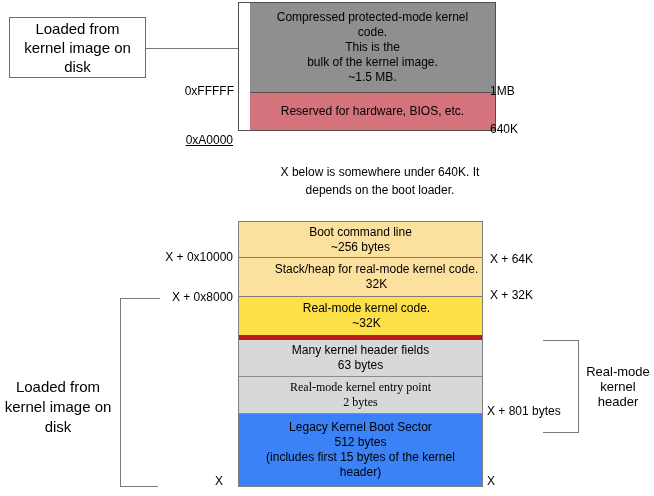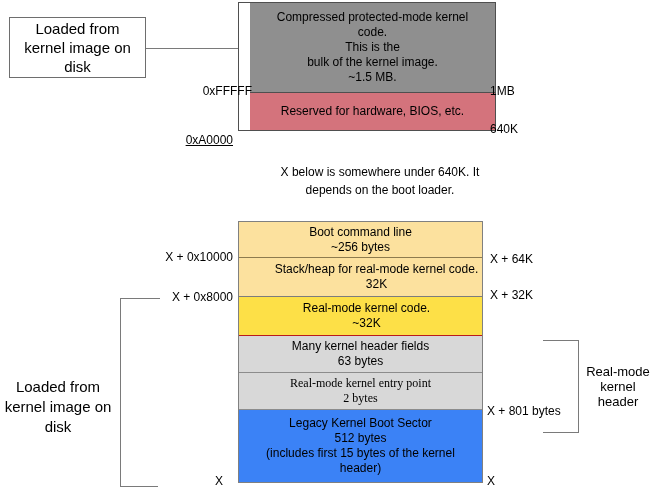--- a/index.html
+++ b/index.html
@@ -33,21 +33,21 @@
   
   .note{left:240px;top:163px;width:280px;font-size:12px;line-height:18px;}
 
   
   .stack{left:238px;top:221px;width:243px;border:1px solid #808080;}
   .sseg{display:flex;flex-direction:column;align-items:center;justify-content:center;
         font-size:12px;line-height:15px;}
   .sseg1{height:35px;}
   .sseg2{height:38px;border-top:1px solid #8d7b4e;padding-left:32px;}
   .sseg3{height:38px;border-top:1px solid #7d7d7d;}
-  .sseg4{height:36px;border-top:1px solid #b91c1c;}
+  .sseg4{height:36px;border-top:5px solid #b91c1c;}
   .sseg5{height:36px;border-top:1px solid #8c8c8c;}
   .sseg6{height:72px;border-top:1px solid #8c8c8c;}
 
   
   .src-text{left:0;top:377px;width:116px;font-size:15px;line-height:20px;}
   .lb-v{left:120px;top:298px;width:1px;height:189px;}
   .lb-t{left:120px;top:298px;width:40px;height:1px;}
   .lb-b{left:120px;top:486px;width:38px;height:1px;}
 
   
@@ -70,21 +70,21 @@
 
   <div class="abs kernel-box">
     <div class="kseg kseg-gray mltext" style="background-color: rgb(143, 143, 143);">Compressed protected-mode kernel
 code.
 This is the
 bulk of the kernel image.
 ~1.5 MB.</div>
     <div class="kseg kseg-red mltext" style="background-color: rgb(212, 115, 124);">Reserved for hardware, BIOS, etc.</div>
   </div>
 
-  <div class="abs label lbl-right" style="right:402px;top:83px;margin-left:28px;">0xFFFFF</div>
+  <div class="abs label lbl-right" style="right:420px;top:83px;margin-left:28px;">0xFFFFF</div>
   <div class="abs label lbl-right" style="right:421px;top:132px;text-decoration:underline;">0xA0000</div>
   <div class="abs label" style="left:490px;top:83px;">1MB</div>
   <div class="abs label" style="left:490px;top:121px;">640K</div>
 
   <div class="abs note mltext">X below is somewhere under 640K. It
 depends on the boot loader.</div>
 
   <div class="abs stack">
     <div class="sseg sseg1 mltext" style="background-color: rgb(252, 225, 158);">Boot command line
 ~256 bytes</div>

